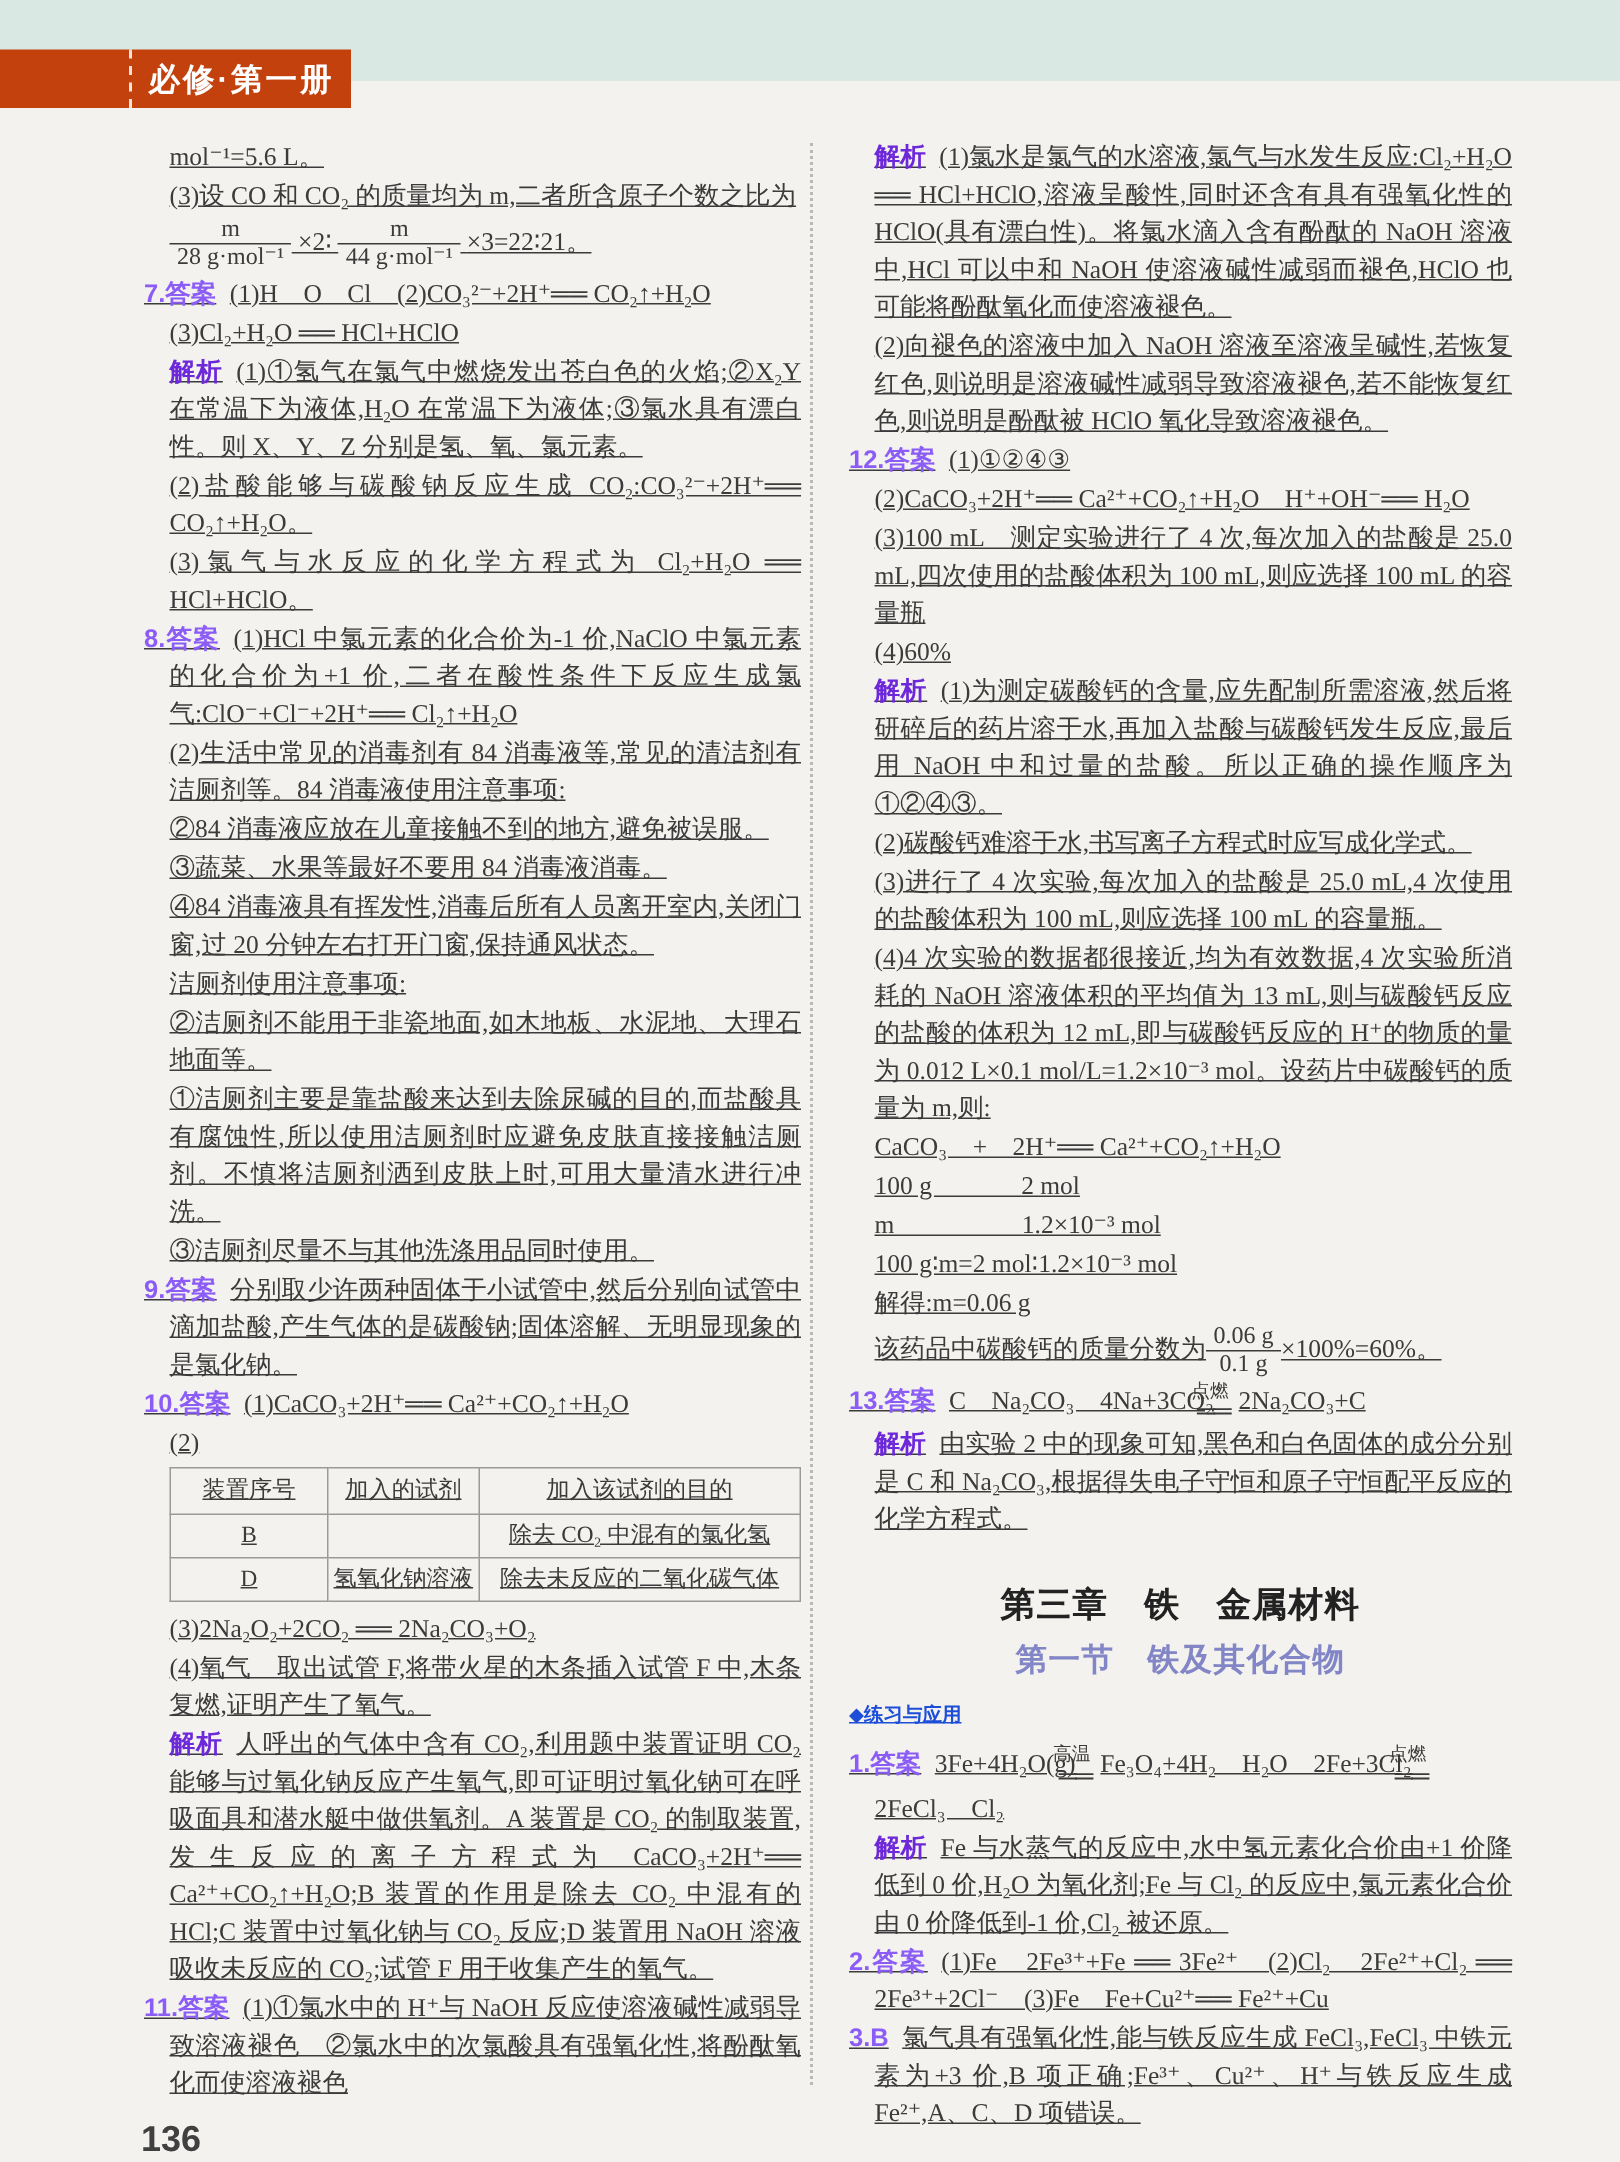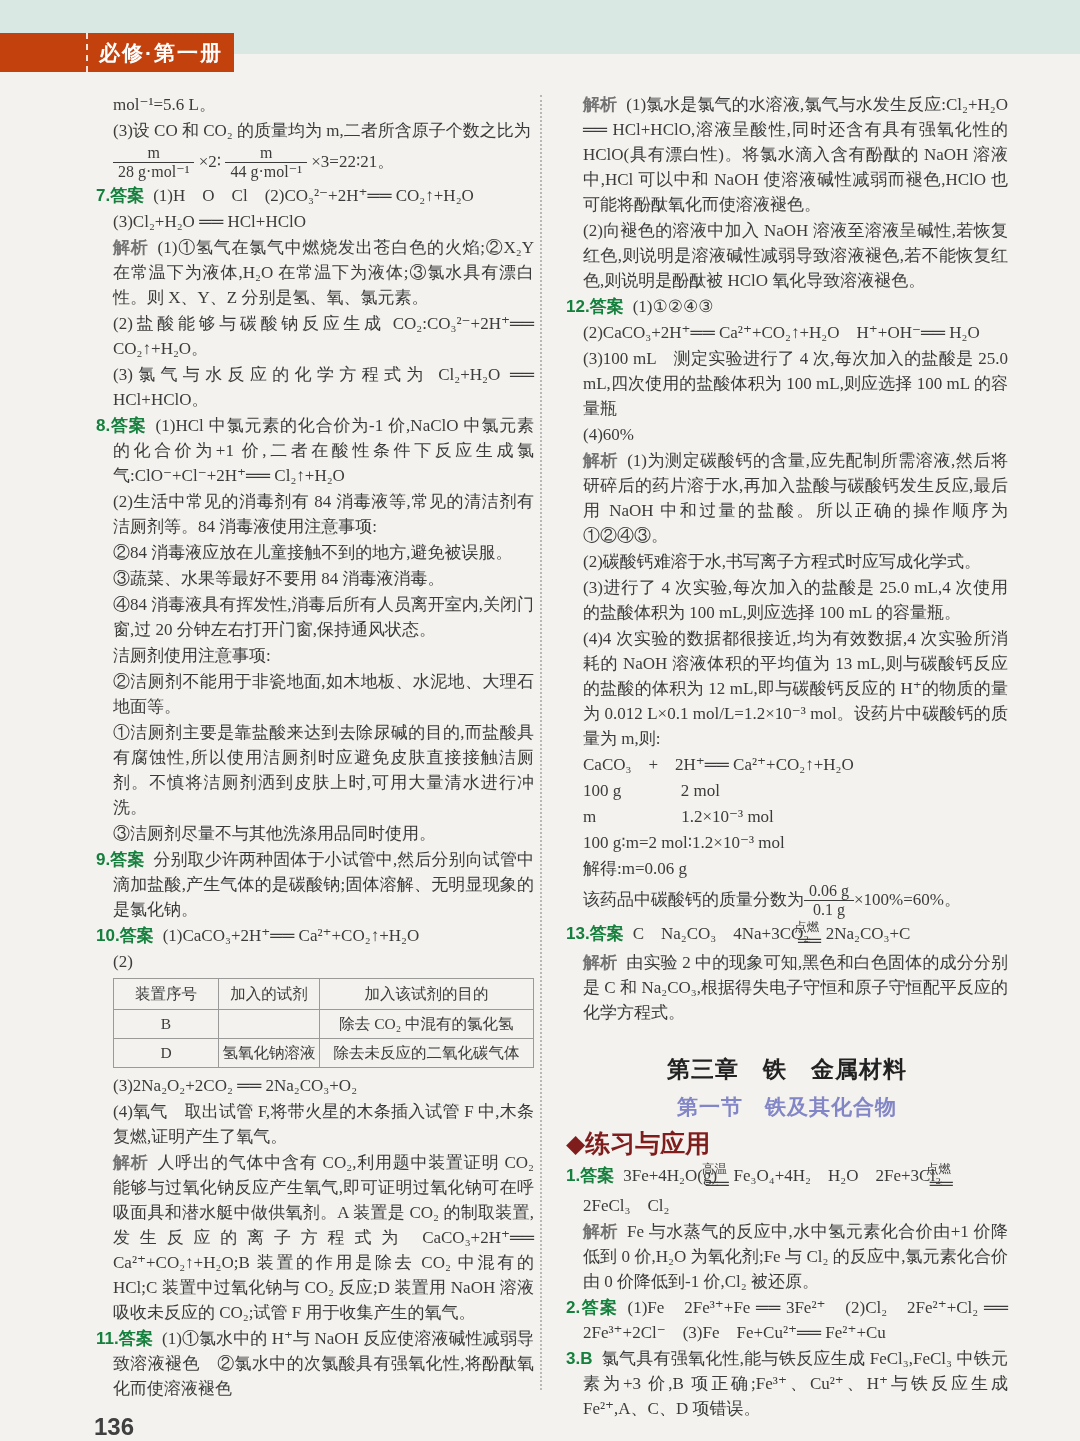--- a/index.html
+++ b/index.html
@@ -9,40 +9,40 @@
   .mint-band{position:absolute;top:0;left:0;width:1080px;height:54px;background:#d9e8e2;}
   .badge{position:absolute;top:33px;left:0;width:234px;height:39px;background:#c2410c;display:flex;align-items:center;}
   .badge .seg{width:86px;height:100%;border-right:2px dashed rgba(255,255,255,.85);}
   .badge .txt{flex:1;text-align:center;color:#fff;font-family:"Liberation Sans","DejaVu Sans",sans-serif;
               font-weight:bold;font-size:21px;letter-spacing:2px;}
   .divider{position:absolute;top:95px;left:540px;height:1295px;border-left:2px dotted #b8b8b6;}
   .columns{position:absolute;top:92px;left:96px;width:912px;display:flex;}
   .col{font-size:17px;line-height:25px;text-align:justify;}
   .col-left{width:438px;margin-right:32px;}
   .col-right{width:442px;}
-  .p{padding-left:17px;margin:0 0 1px 0;}
+  .p{padding-left:17px;margin:0 0 1px 0;text-decoration:underline;}
   .ans{text-indent:-17px;}
-  .num{color:#15803d;font-family:"Liberation Sans","DejaVu Sans",sans-serif;font-weight:bold;margin-right:9px;}
-  .lbl{color:#737373;font-family:"Liberation Sans","DejaVu Sans",sans-serif;font-weight:bold;margin-right:9px;}
+  .num{color:#8b5cf6;font-family:"Liberation Sans","DejaVu Sans",sans-serif;font-weight:bold;margin-right:9px;}
+  .lbl{color:#6d28d9;font-family:"Liberation Sans","DejaVu Sans",sans-serif;font-weight:bold;margin-right:9px;}
   .frac{display:inline-block;text-align:center;vertical-align:middle;line-height:1.15;font-size:16px;}
   .frac .fn{display:block;padding:0 5px;}
   .frac .fd{display:block;border-top:1.4px solid #3b3b3b;padding:0 5px;}
   .cond{display:inline-flex;flex-direction:column;align-items:center;vertical-align:middle;line-height:1;margin:0 2px;}
   .cond .cl{font-size:12.5px;margin-bottom:-1px;}
   .cond .ce{font-size:17px;letter-spacing:-1px;}
   table.tbl{border-collapse:collapse;width:100%;margin:4px 0 5px 0;font-size:15.5px;line-height:20px;}
   table.tbl th,table.tbl td{border:1.2px solid #9a9a98;text-align:center;padding:4px 3px;font-weight:normal;}
   table.tbl th{padding:5px 3px;margin-top:16px;}
   .c1{width:25%;} .c2{width:24%;}
   .h1{font-family:"Liberation Sans","DejaVu Sans",sans-serif;font-weight:bold;font-size:23px;color:#222;
       text-align:center;margin:28px 0 8px 0;letter-spacing:1px;line-height:32px;}
   .h2{font-family:"Liberation Sans","DejaVu Sans",sans-serif;font-weight:bold;font-size:21px;color:#8285c6;
       text-align:center;margin:0 0 10px 0;letter-spacing:1px;line-height:27px;}
-  .sec{font-family:"Liberation Sans","DejaVu Sans",sans-serif;font-weight:bold;font-size:25px;color:#7f1d1d;
-       margin:0 0 7px 0;padding-left:0;line-height:26px;}
+  .sec{font-family:"Liberation Sans","DejaVu Sans",sans-serif;font-weight:bold;font-size:13px;color:#1d4ed8;
+       margin:0 0 7px 0;padding-left:0;line-height:26px;text-decoration:underline;}
   .pagenum{position:absolute;left:94px;top:1413px;font-family:"Liberation Sans","DejaVu Sans",sans-serif;
            font-weight:bold;font-size:24px;color:#404040;}
   .pre{white-space:pre-wrap;}
 </style>
 </head>
 <body>
 
 <div class="page">
   <div class="mint-band"></div>
 

